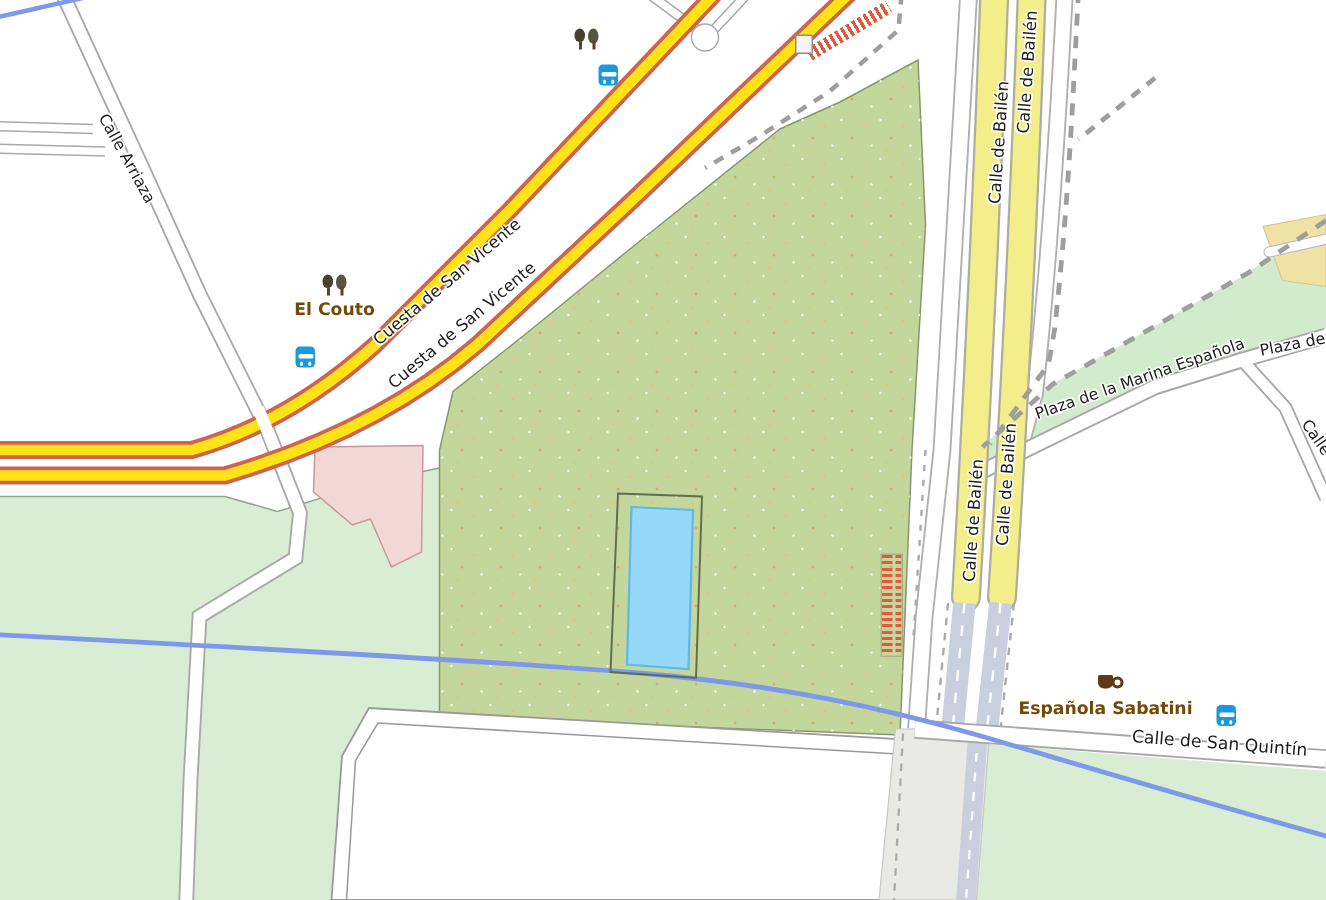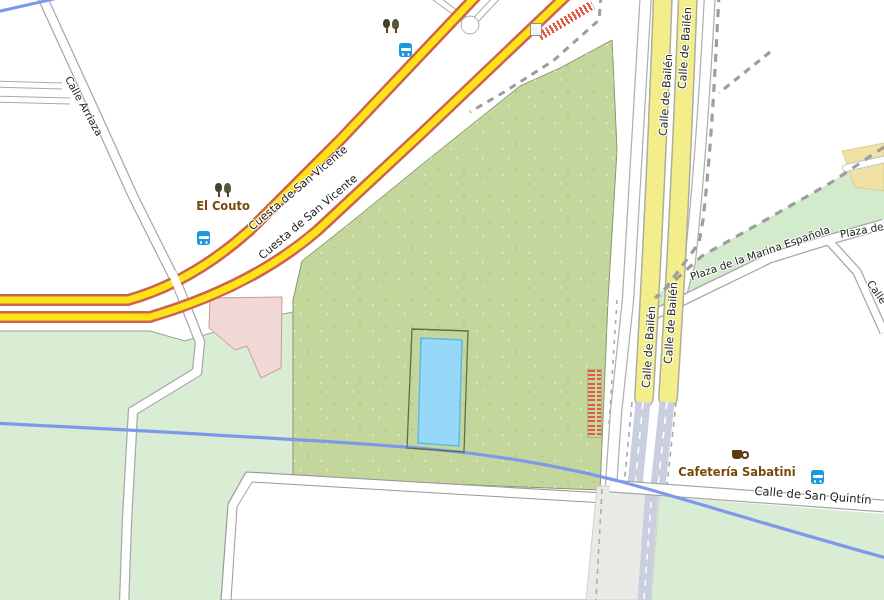--- a/index.html
+++ b/index.html
@@ -170,15 +170,15 @@
   <div class="lbl" style="left:298px;top:188px;--r:-40deg">Cuesta de San Vicente</div>
   <div class="lbl" style="left:308px;top:217px;--r:-40deg">Cuesta de San Vicente</div>
   <div class="lbl poi-lbl" style="left:223px;top:207px">El Couto</div>
   <div class="lbl" style="left:666px;top:95px;--r:-86deg">Calle de Bailén</div>
   <div class="lbl" style="left:685px;top:48px;--r:-86deg">Calle de Bailén</div>
   <div class="lbl" style="left:649px;top:347px;--r:-86deg">Calle de Bailén</div>
   <div class="lbl" style="left:671px;top:323px;--r:-86deg">Calle de Bailén</div>
   <div class="lbl" style="left:760px;top:253px;--r:-19deg;font-size:10.5px">Plaza de la Marina Española</div>
   <div class="lbl" style="left:868px;top:229px;--r:-11deg;font-size:10.5px">Plaza de la</div>
   <div class="lbl" style="left:877px;top:292px;--r:55deg;font-size:10.5px">Calle</div>
-  <div class="lbl poi-lbl" style="left:737px;top:473px">Cafetería Sabatini</div>
+  <div class="lbl poi-lbl" style="left:737px;top:473px">Española Sabatini</div>
   <div class="lbl" style="left:813px;top:496px;--r:4.5deg;font-size:11.5px">Calle de San Quintín</div>
 </div>
 
 </body></html>

